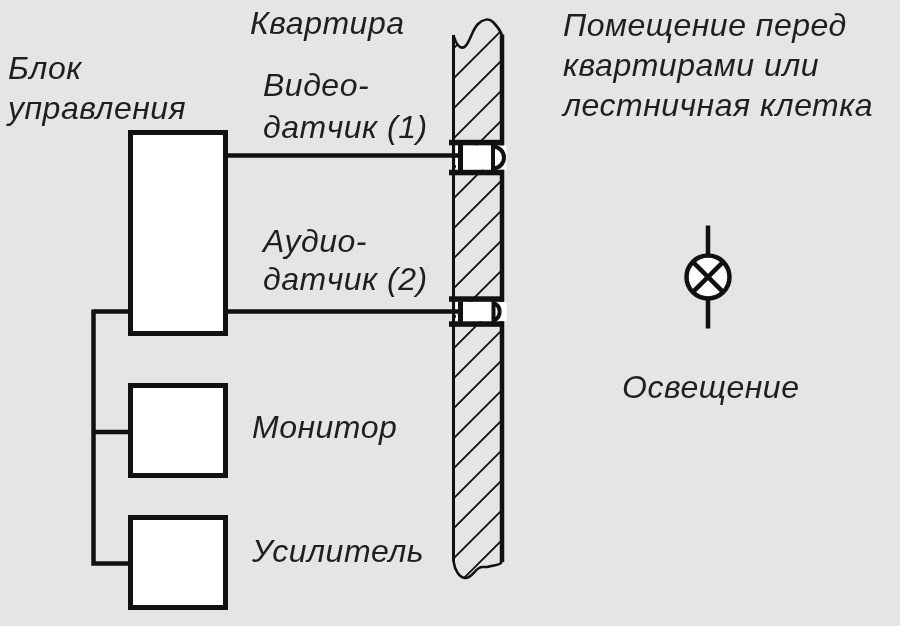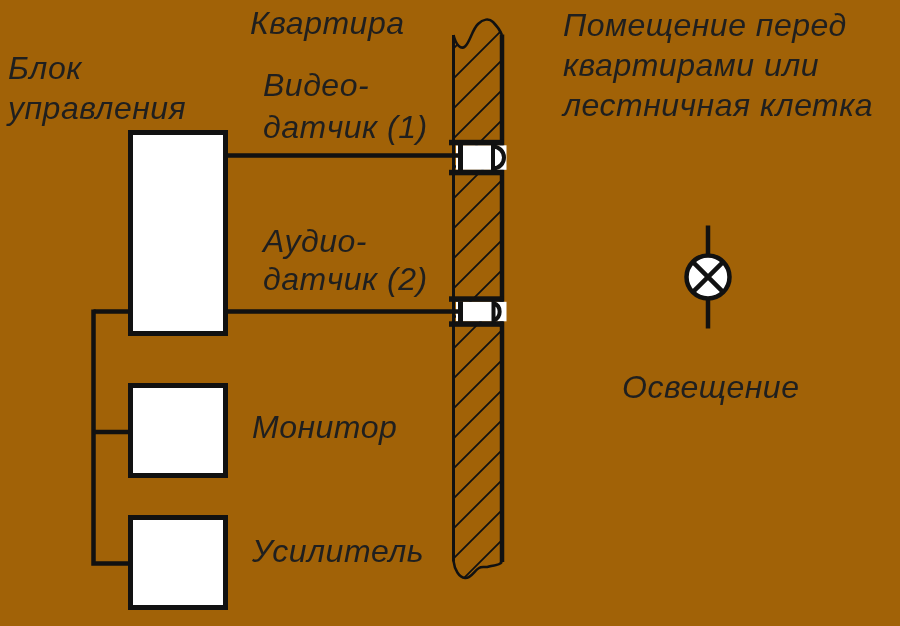--- a/index.html
+++ b/index.html
@@ -1,16 +1,16 @@
 <!DOCTYPE html>
 <html><head>
 <meta charset="utf-8">
 <style>
   html,body{margin:0;padding:0;background:#ffffff;}
-  .stage{position:relative;width:900px;height:626px;background:#a16207;overflow:hidden;}
+  .stage{position:relative;width:900px;height:626px;background:#e5e5e5;overflow:hidden;}
   svg{display:block;}
   text.lbl{
     font-family:"Liberation Sans", sans-serif;
     font-style:italic;
     font-size:32px;
     letter-spacing:0.5px;
     fill:#1f1f1f;
   }
 </style>
 </head>

